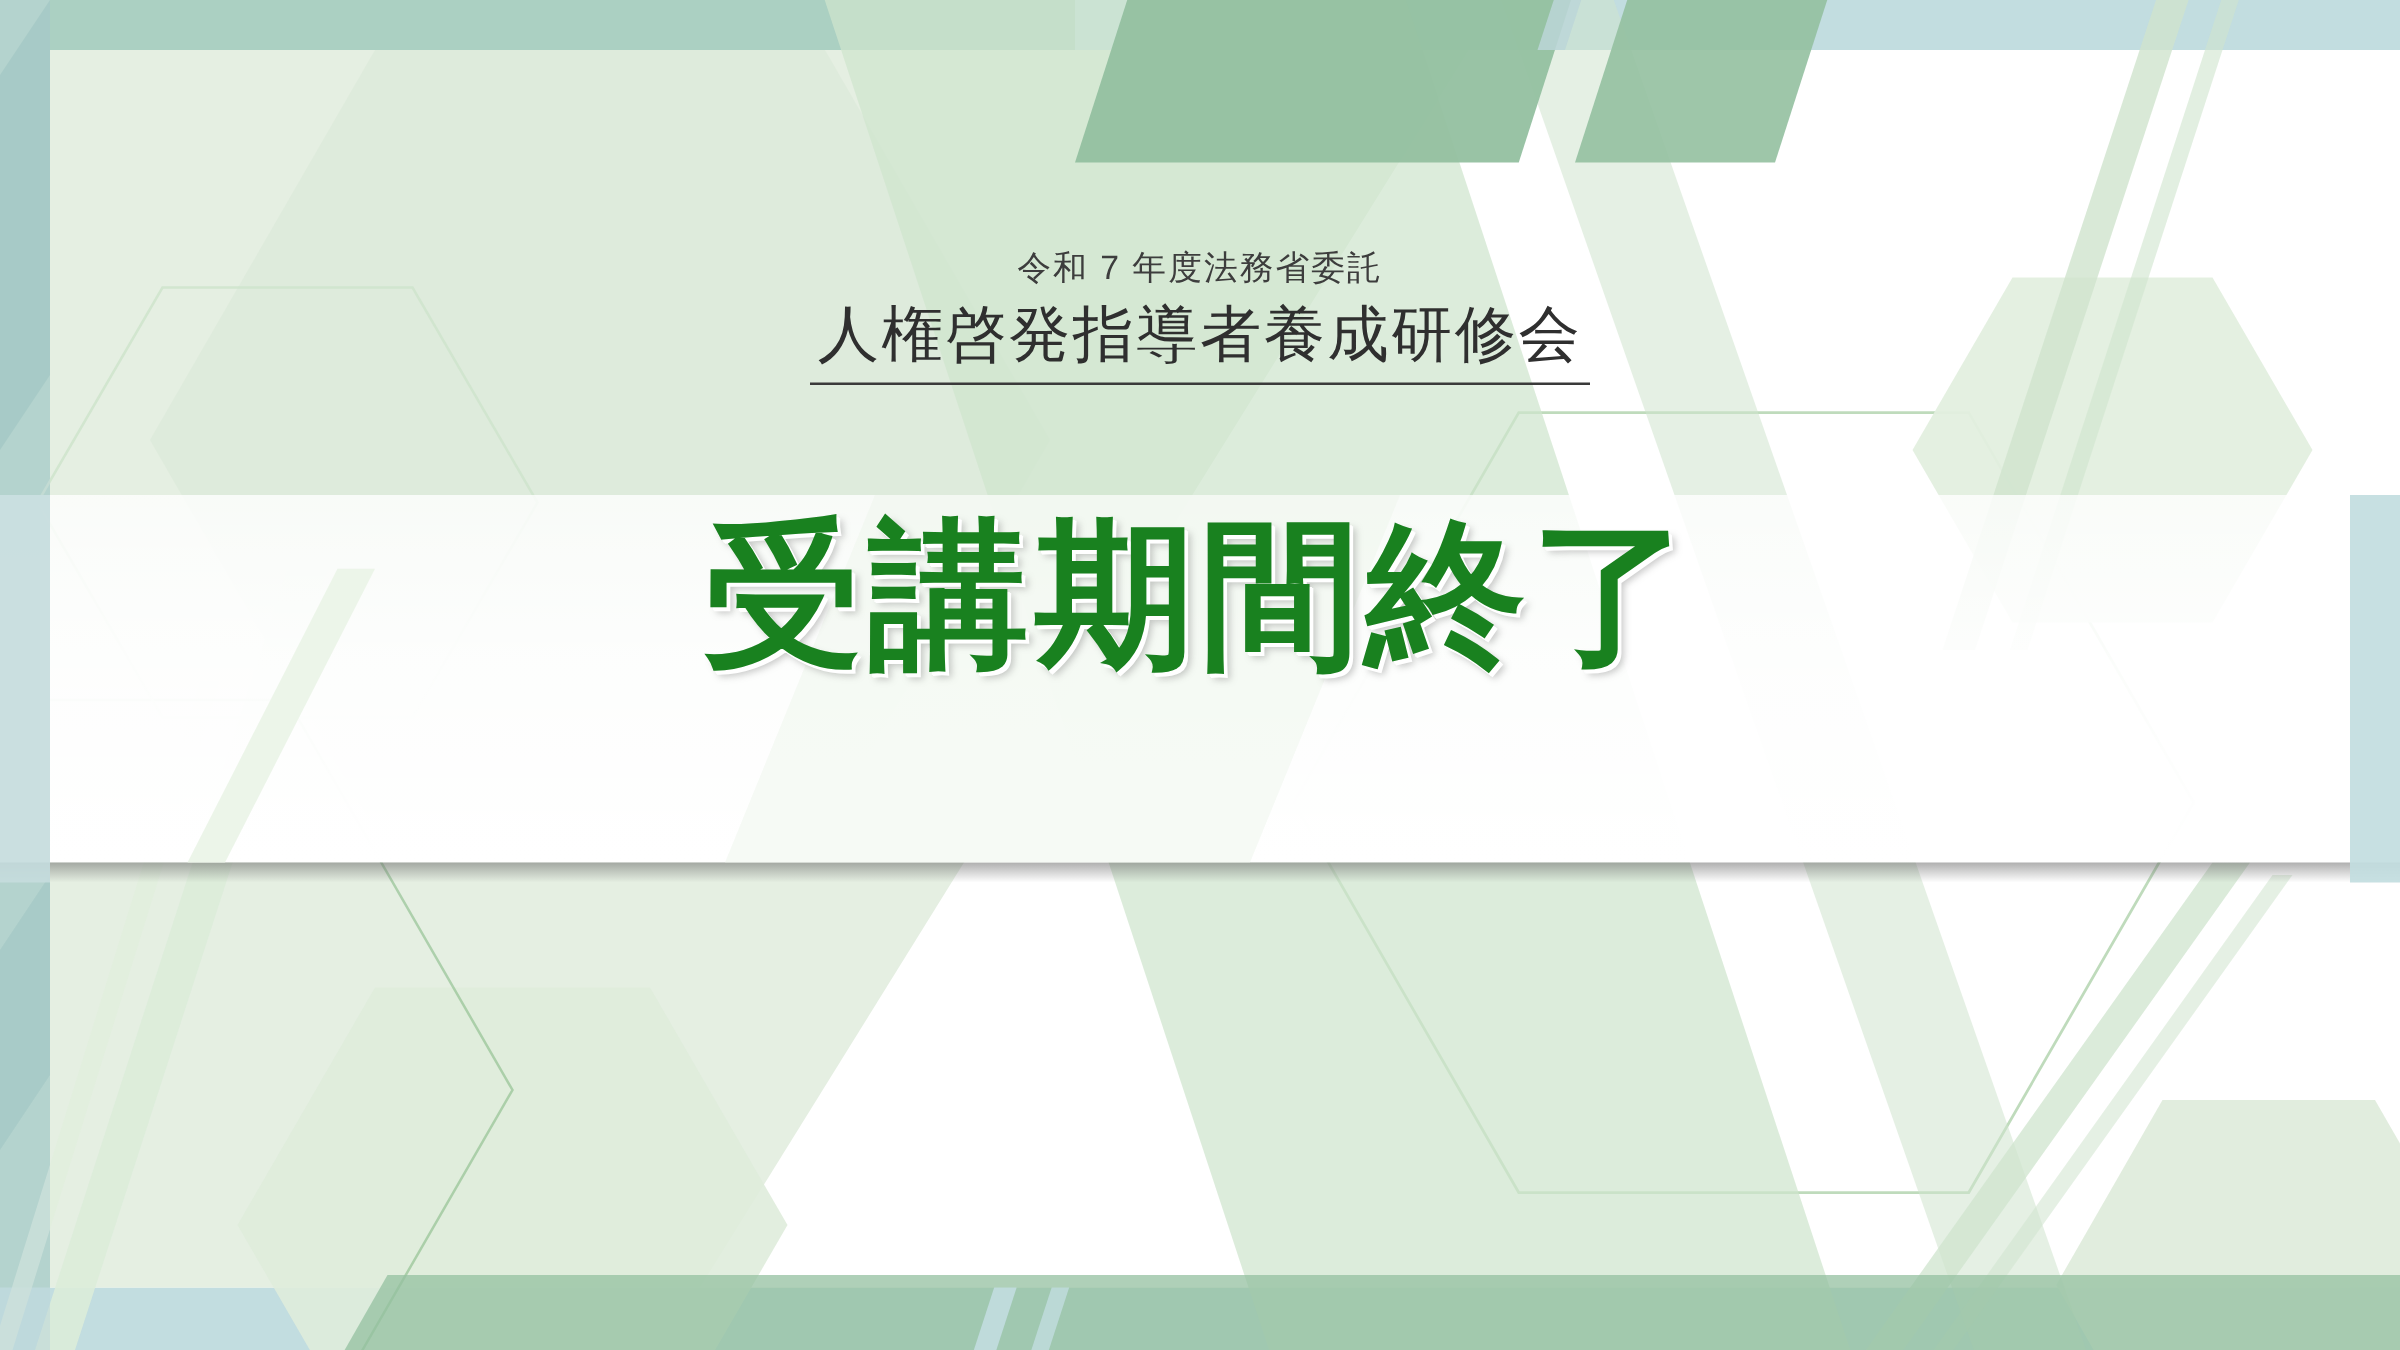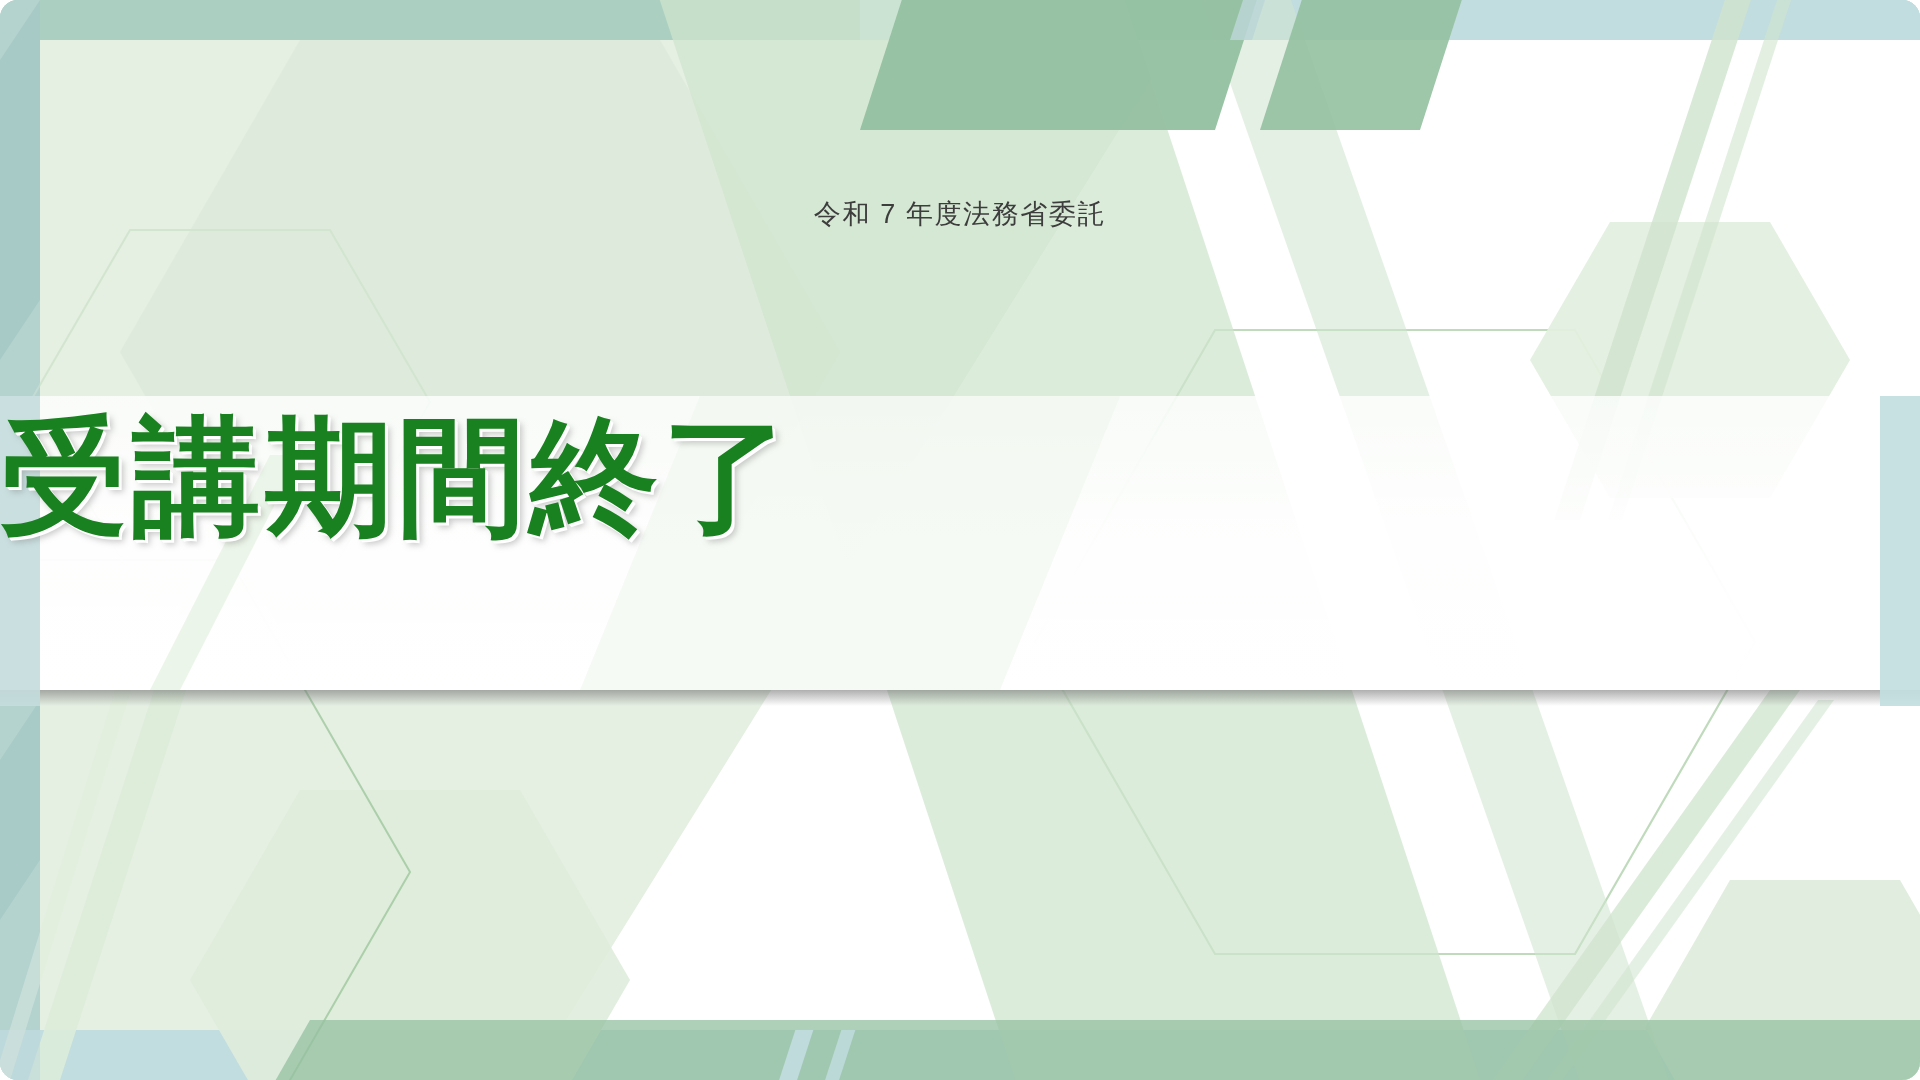--- a/index.html
+++ b/index.html
@@ -12,21 +12,20 @@
     background: #ffffff;
     font-family: "Liberation Sans", "DejaVu Sans", sans-serif;
   }
 
   #stage {
     position: relative;
     width: 1920px;
     height: 1080px;
     overflow: hidden;
     background: #ffffff;
-    border-radius: 18px;
   }
 
   
   #art {
     position: absolute;
     inset: 0;
     width: 1920px;
     height: 1080px;
   }
 
@@ -70,21 +69,21 @@
     padding: 0 6px 8px 6px;
     border-bottom: 2.5px solid #3a3a3a;
     white-space: nowrap;
   }
 
   .headline {
     position: absolute;
     left: 0;
     right: 0;
     top: 412px;
-    text-align: left;
+    text-align: center;
     font-family: "DejaVu Serif", "Liberation Serif", serif;
     font-size: 128px;
     font-weight: 700;
     color: #19811f;
     letter-spacing: 0.035em;
     line-height: 1.0;
     white-space: nowrap;
     text-shadow:
        2px 2px 0 #ffffff,
        3px 3px 0 #ffffff,
@@ -196,18 +195,21 @@
       <polygon points="270,455 300,455 180,690 150,690" fill="#eaf4e7" opacity="0.9"></polygon>
 
       <rect x="40" y="40" width="0" height="0" fill="none"></rect>
     </g>
   </svg>
 
   <div id="content">
 
     <div class="eyebrow">令和 7 年度法務省委託</div>
 
+    <div class="course-title-wrap">
+      <span class="course-title">人権啓発指導者養成研修会</span>
+    </div>
 
     <div class="headline">受講期間終了</div>
 
 
   </div>
 </div>
 
 </body></html>

